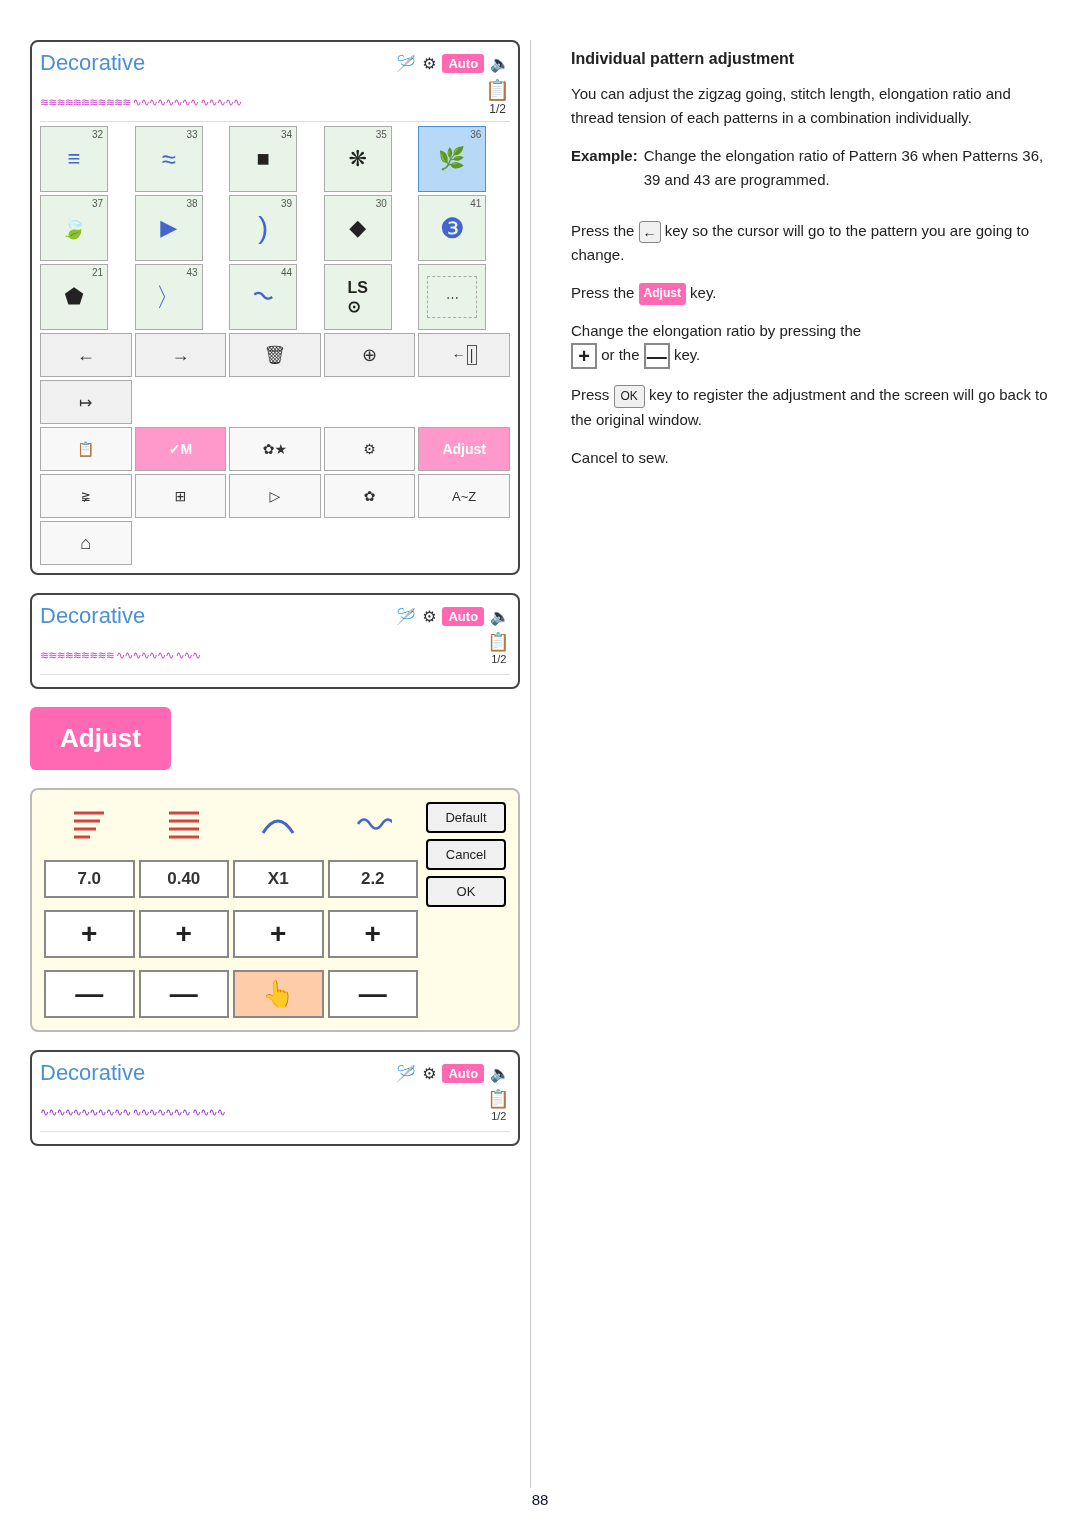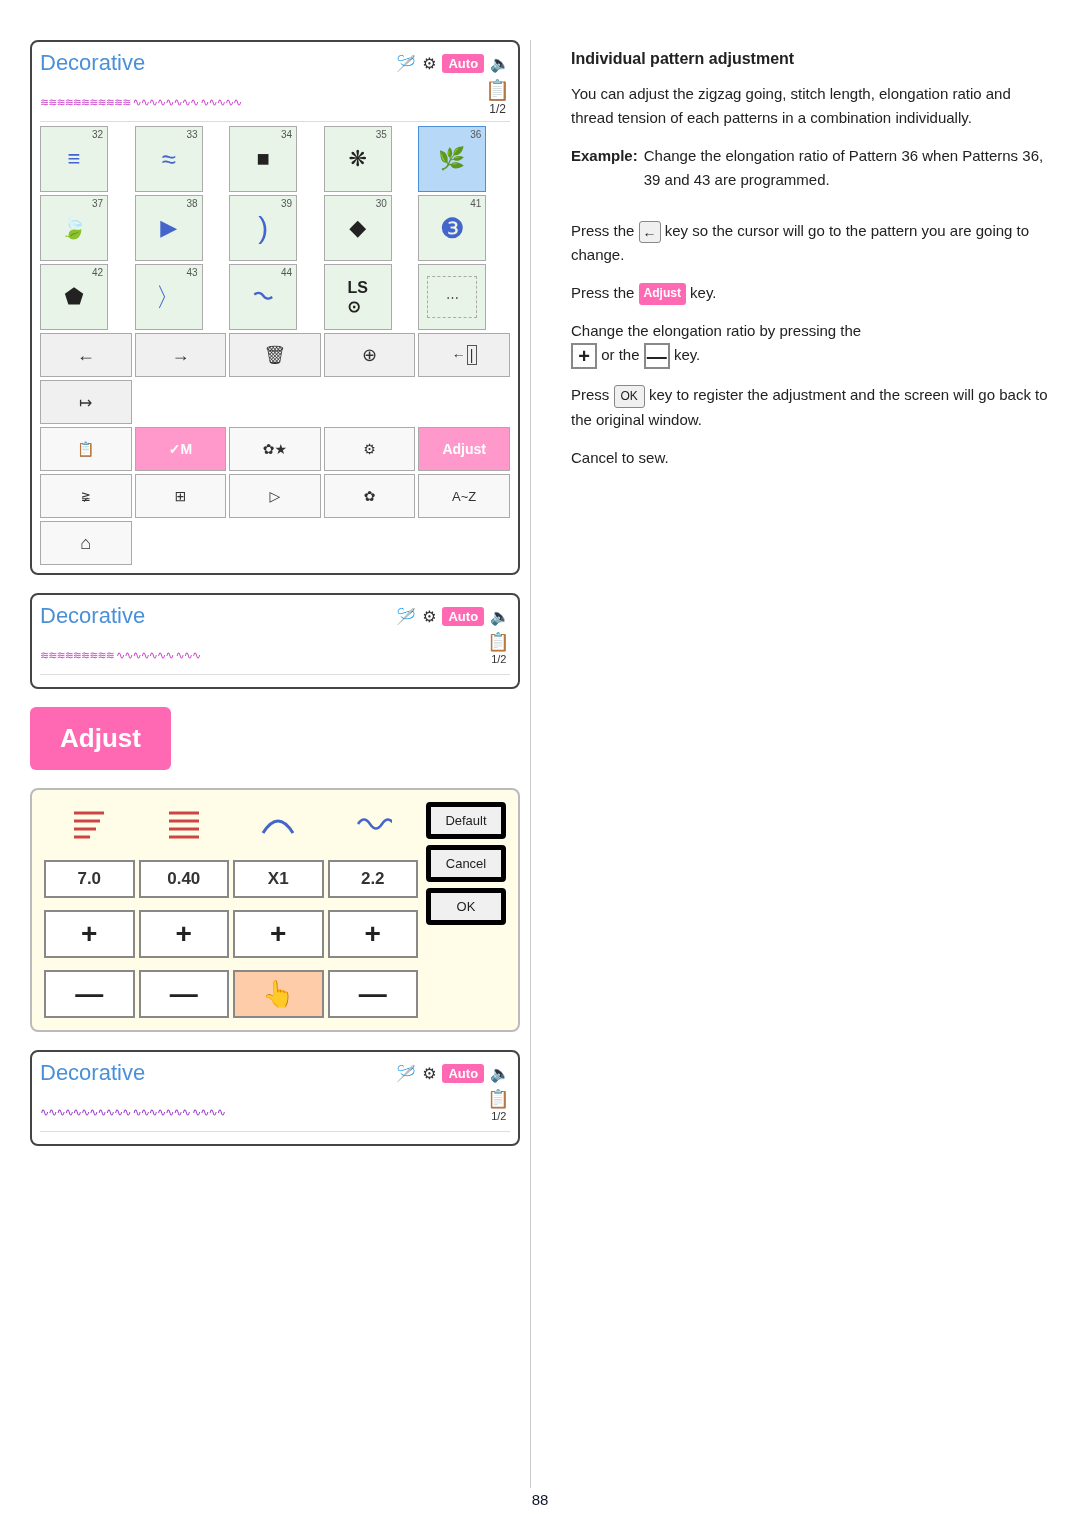--- a/index.html
+++ b/index.html
@@ -259,21 +259,21 @@
       display: flex;
       align-items: center;
       justify-content: center;
       font-size: 17px;
       font-weight: bold;
       color: #333;
     }
 
     .adjust-side-btn {
       background: #f0f0f0;
-      border: 5px solid #000000;
+      border: 2px solid #000000;
       border-radius: 4px;
       padding: 6px 10px;
       font-size: 13px;
       cursor: pointer;
       text-align: center;
       min-width: 60px;
     }
 
     .adjust-side-btn.ok-btn {
       background: #f0f0f0;
@@ -495,21 +495,21 @@
         <div class="pattern-cell">
           <span class="cell-num">30</span>
           <span class="cell-icon dark">◆</span>
         </div>
         <div class="pattern-cell">
           <span class="cell-num">41</span>
           <span class="cell-icon blue" style="font-size:28px;">❸</span>
         </div>
 
         <div class="pattern-cell">
-          <span class="cell-num">42</span>
+          <span class="cell-num">21</span>
           <span class="cell-icon dark">⬟</span>
         </div>
         <div class="pattern-cell">
           <span class="cell-num">43</span>
           <span class="cell-icon blue" style="font-size:26px;">〉</span>
         </div>
         <div class="pattern-cell">
           <span class="cell-num">44</span>
           <span class="cell-icon blue" style="font-size:22px; transform:rotate(15deg); display:inline-block;">〜</span>
         </div>

